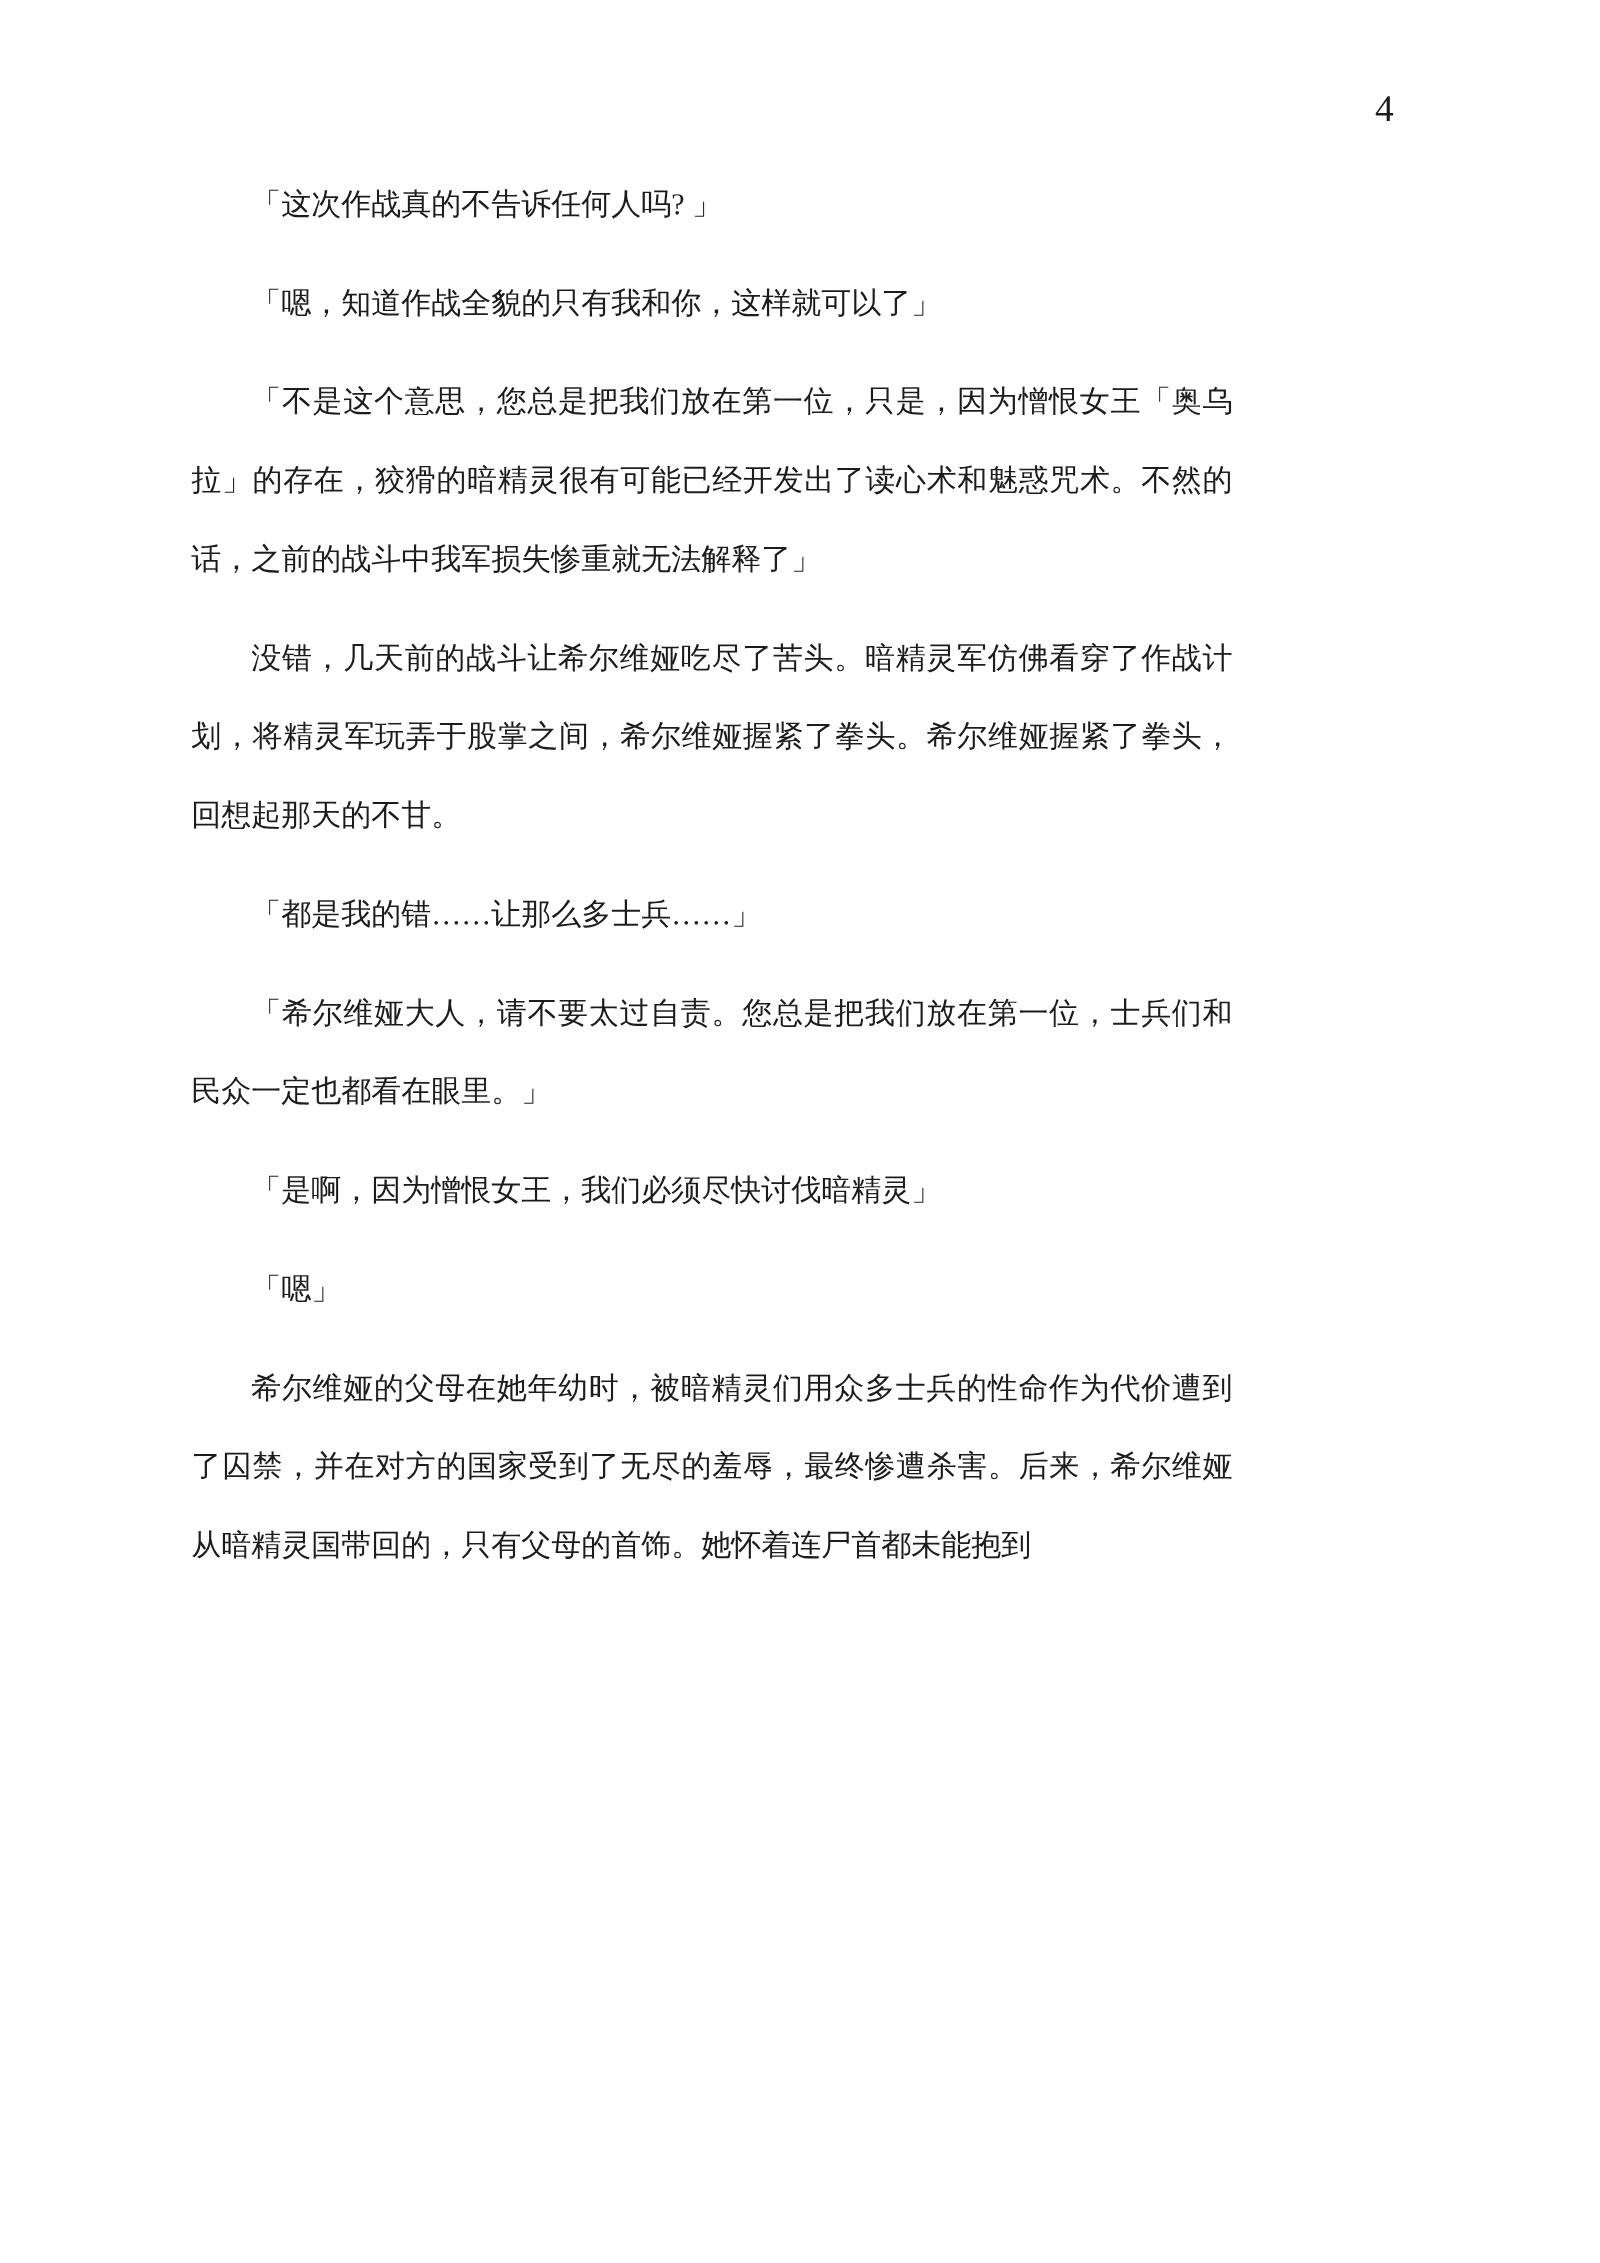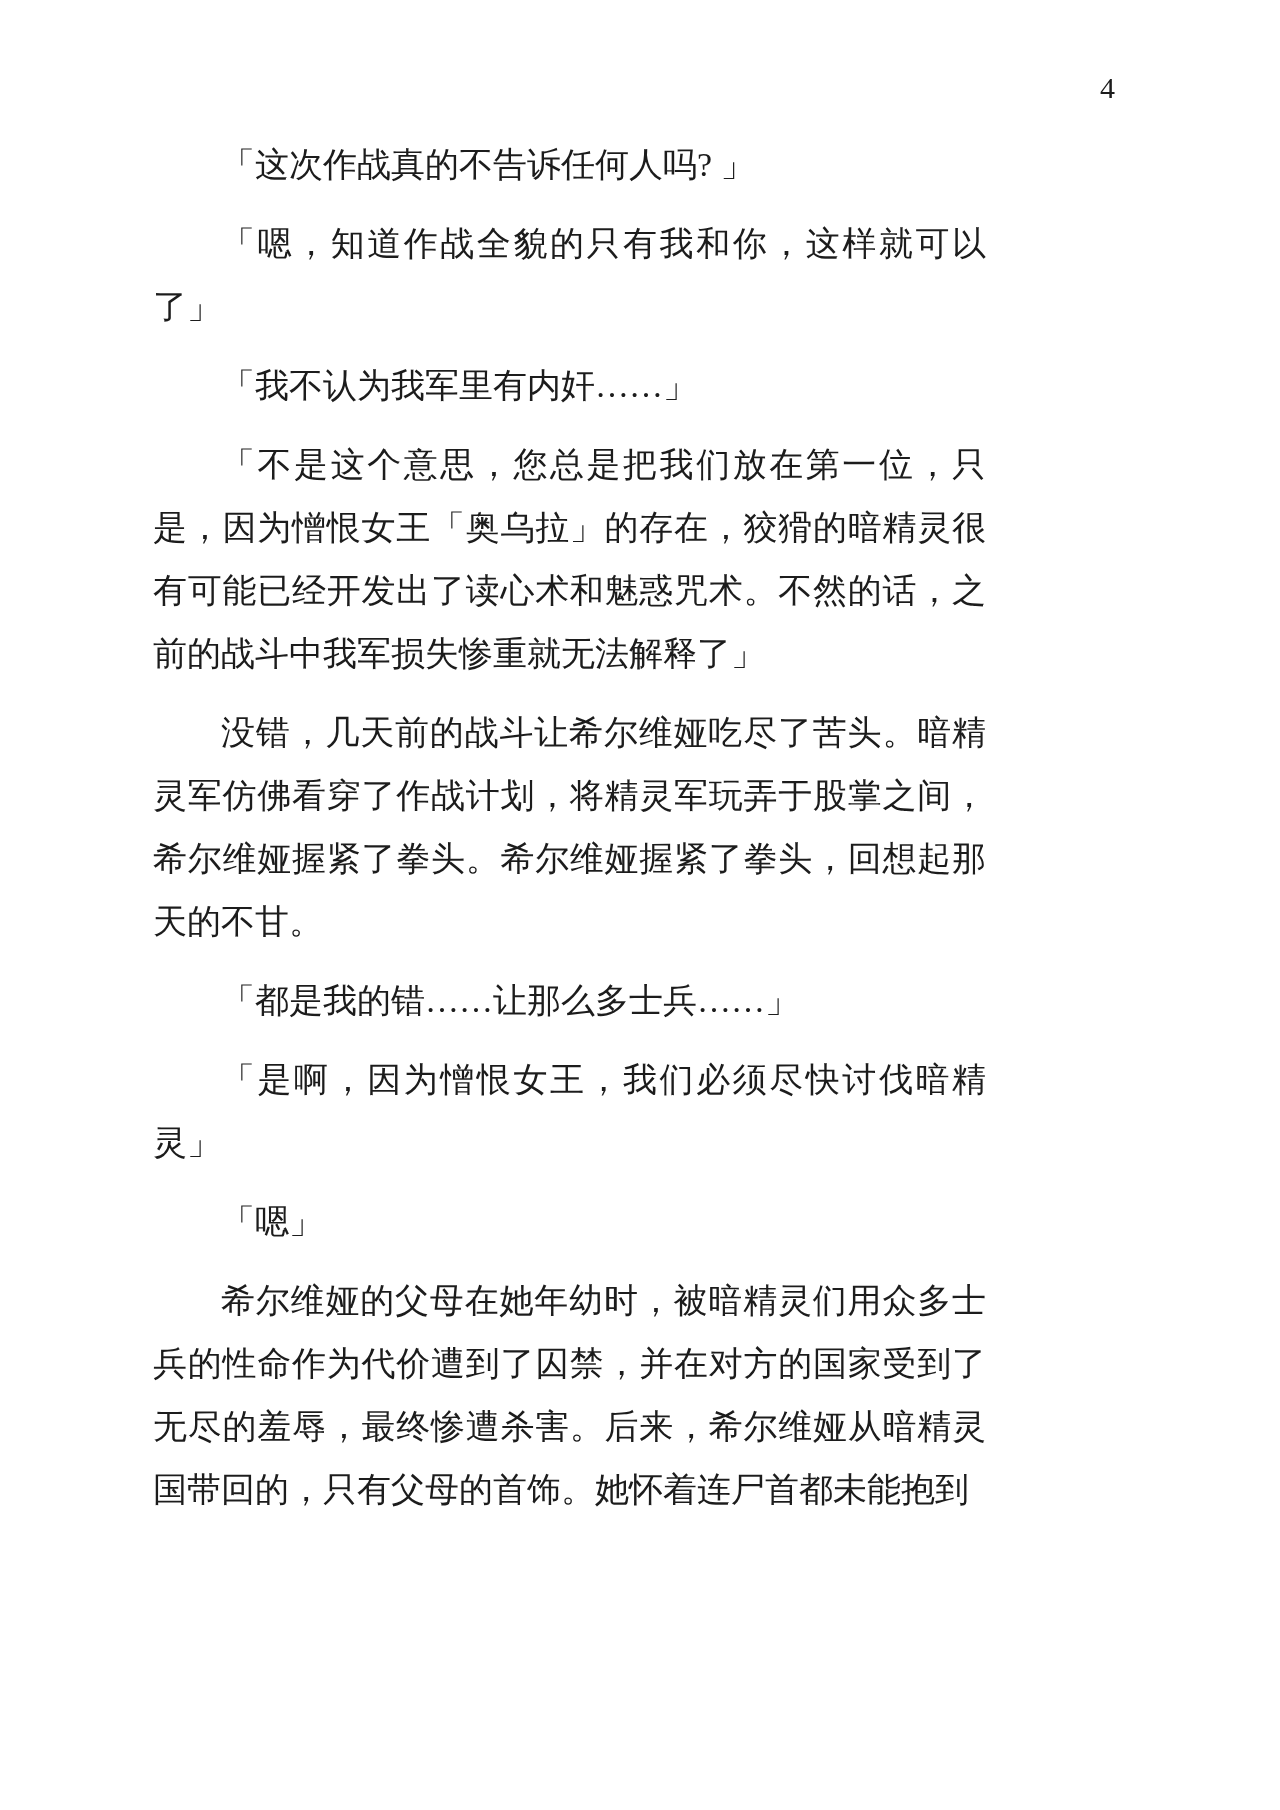--- a/index.html
+++ b/index.html
@@ -26,21 +26,21 @@
   }
   .content {
     position: absolute;
     left: 153px;
     top: 133px;
     width: 833px;
   }
   .content p {
     margin: 0 0 16px 0;
     padding: 0;
-    font-size: 34px;
+    font-size: 24px;
     line-height: 63px;
     text-align: justify;
     text-indent: 2em;
     letter-spacing: 0;
     word-break: break-all;
     overflow-wrap: break-word;
     color: #1c1c1c;
     font-weight: 400;
   }
 </style>
@@ -49,28 +49,28 @@
 
 <div class="page">
   <div class="page-number">4</div>
 
   <div class="content">
 
       <p>「这次作战真的不告诉任何人吗? 」</p>
 
       <p>「嗯，知道作战全貌的只有我和你，这样就可以了」</p>
 
-      <p>「我不认为我军里有内奸……」</p>
 
       <p>「不是这个意思，您总是把我们放在第一位，只是，因为憎恨女王「奥乌拉」的存在，狡猾的暗精灵很有可能已经开发出了读心术和魅惑咒术。不然的话，之前的战斗中我军损失惨重就无法解释了」</p>
 
       <p>没错，几天前的战斗让希尔维娅吃尽了苦头。暗精灵军仿佛看穿了作战计划，将精灵军玩弄于股掌之间，希尔维娅握紧了拳头。希尔维娅握紧了拳头，回想起那天的不甘。</p>
 
       <p>「都是我的错……让那么多士兵……」</p>
 
+      <p>「希尔维娅大人，请不要太过自责。您总是把我们放在第一位，士兵们和民众一定也都看在眼里。」</p>
 
 
       <p>「是啊，因为憎恨女王，我们必须尽快讨伐暗精灵」</p>
 
 
       <p>「嗯」</p>
 
       <p>希尔维娅的父母在她年幼时，被暗精灵们用众多士兵的性命作为代价遭到了囚禁，并在对方的国家受到了无尽的羞辱，最终惨遭杀害。后来，希尔维娅从暗精灵国带回的，只有父母的首饰。她怀着连尸首都未能抱到</p>
     </div>
 </div>

